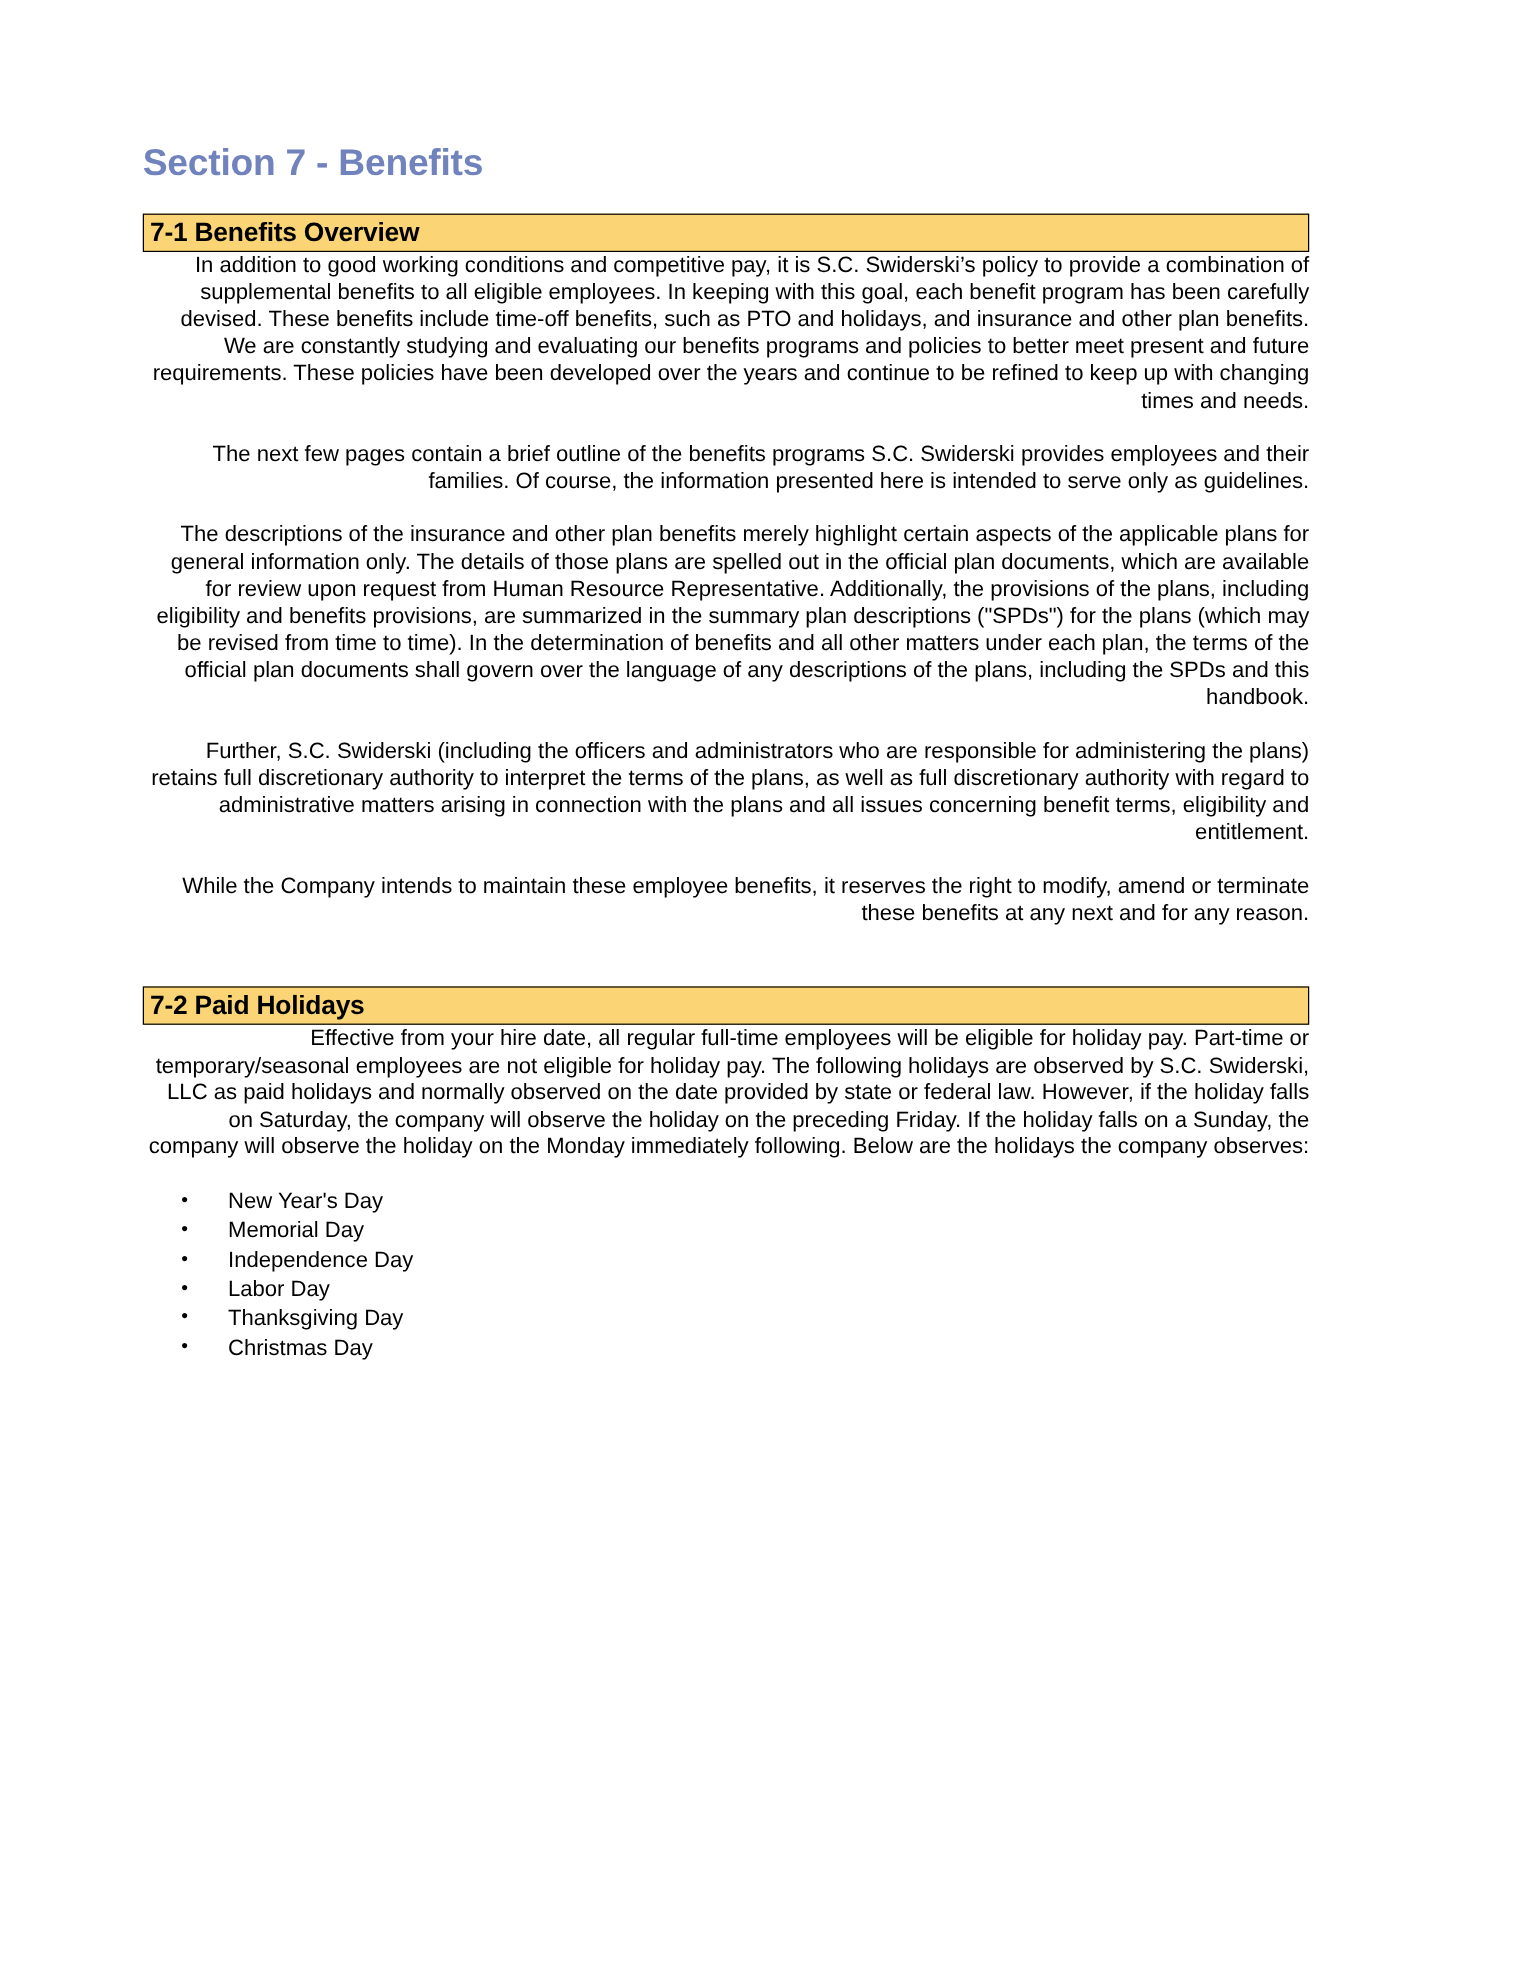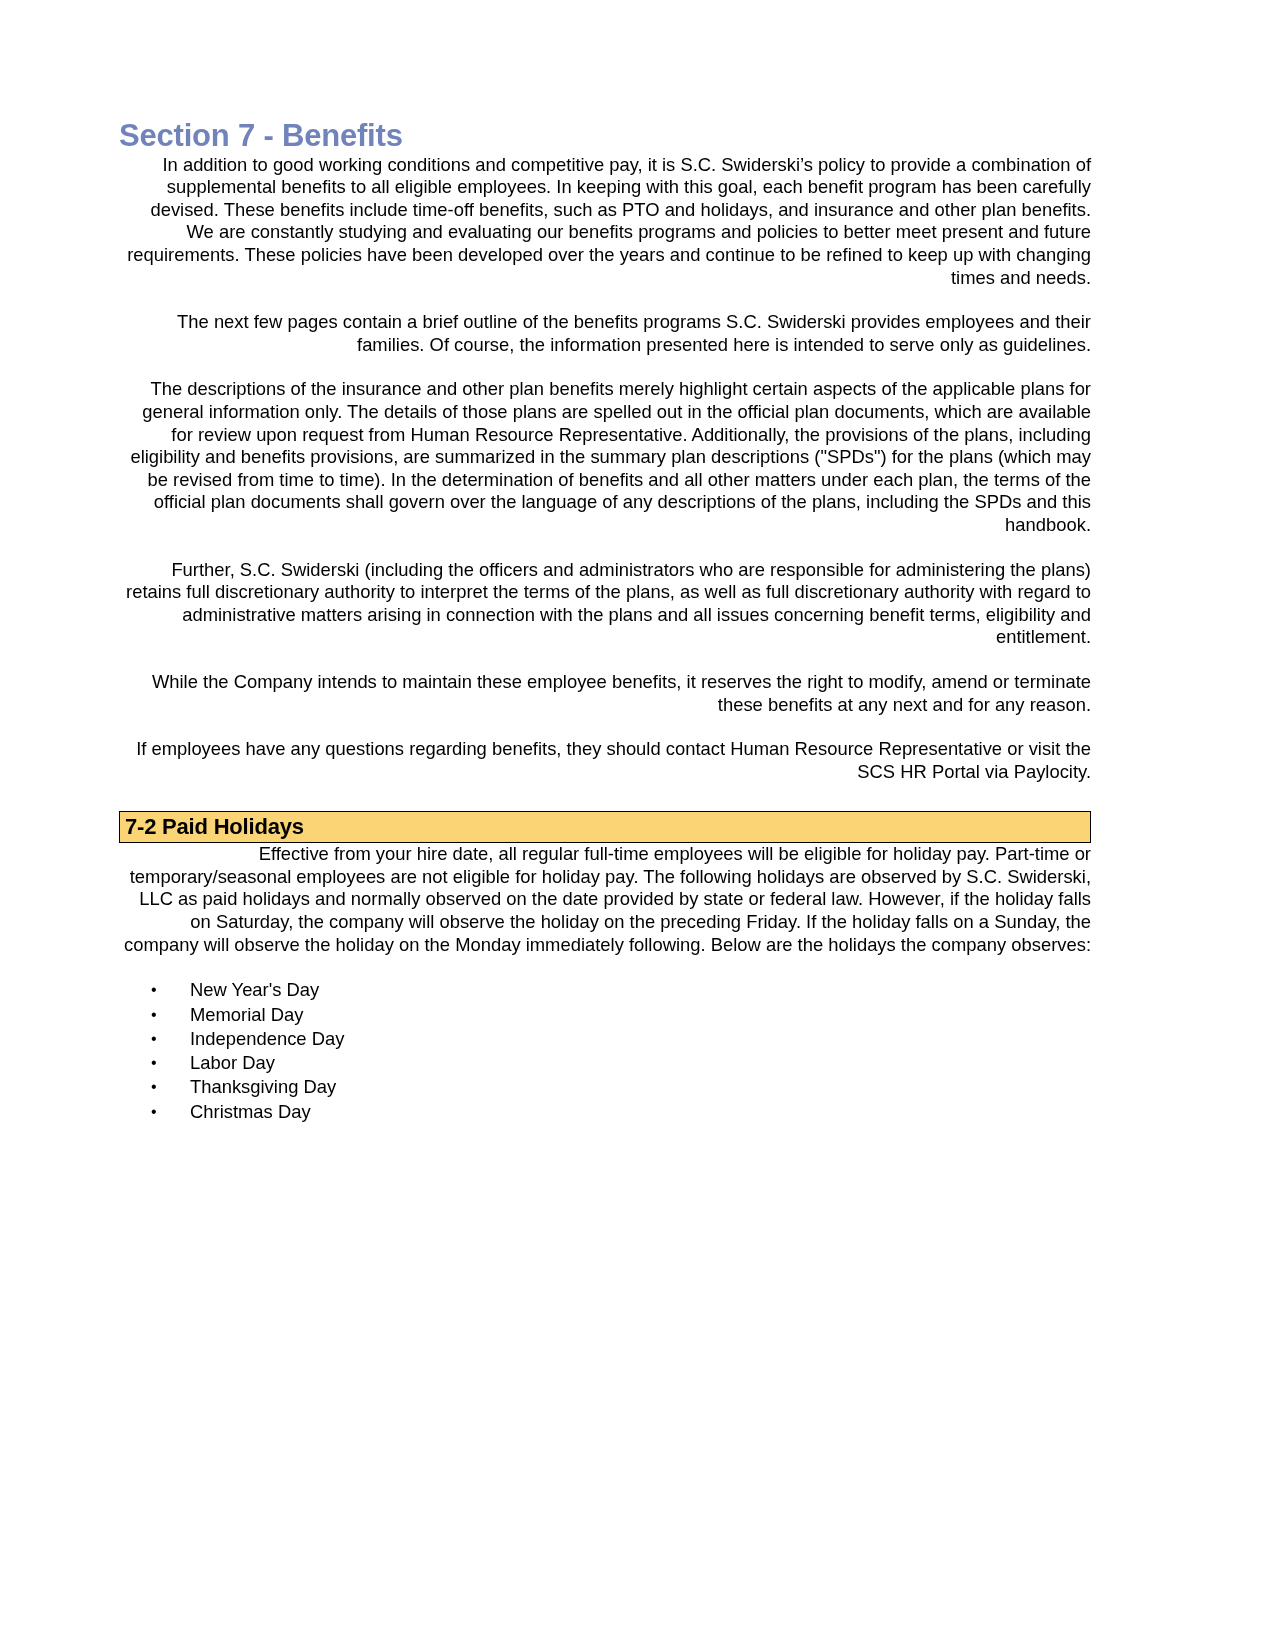--- a/index.html
+++ b/index.html
@@ -94,32 +94,34 @@
   }
 </style>
 </head>
 <body>
 
 <div class="page">
   <div class="content">
 
     <h1 class="doc-title">Section 7 - Benefits</h1>
 
+    <div class="section-bar">
+      <span class="section-title">7-1 Benefits Overview</span>
+    </div>
 
     <p class="body first-para">In addition to good working conditions and competitive pay, it is S.C. Swiderski’s policy to provide a combination of supplemental benefits to all eligible employees. In keeping with this goal, each benefit program has been carefully devised. These benefits include time-off benefits, such as PTO and holidays, and insurance and other plan benefits. We are constantly studying and evaluating our benefits programs and policies to better meet present and future requirements. These policies have been developed over the years and continue to be refined to keep up with changing times and needs.</p>
     <div class="gap-md"></div>
     <p class="body">The next few pages contain a brief outline of the benefits programs S.C. Swiderski provides employees and their families. Of course, the information presented here is intended to serve only as guidelines.</p>
     <div class="gap-md"></div>
     <p class="body">The descriptions of the insurance and other plan benefits merely highlight certain aspects of the applicable plans for general information only. The details of those plans are spelled out in the official plan documents, which are available for review upon request from Human Resource Representative. Additionally, the provisions of the plans, including eligibility and benefits provisions, are summarized in the summary plan descriptions ("SPDs") for the plans (which may be revised from time to time). In the determination of benefits and all other matters under each plan, the terms of the official plan documents shall govern over the language of any descriptions of the plans, including the SPDs and this handbook.</p>
     <div class="gap-md"></div>
     <p class="body">Further, S.C. Swiderski (including the officers and administrators who are responsible for administering the plans) retains full discretionary authority to interpret the terms of the plans, as well as full discretionary authority with regard to administrative matters arising in connection with the plans and all issues concerning benefit terms, eligibility and entitlement.</p>
     <div class="gap-md"></div>
     <p class="body">While the Company intends to maintain these employee benefits, it reserves the right to modify, amend or terminate these benefits at any next and for any reason.</p>
     <div class="gap-md"></div>
-    <p class="body">If employees have any questions regarding benefits, they should contact Human Resource Representative or visit the SCS HR Portal via Paylocity.</p>
 
     <div class="section-bar" style="margin-top:28px">
       <span class="section-title">7-2 Paid Holidays</span>
     </div>
 
     <p class="body first-para">Effective from your hire date, all regular full-time employees will be eligible for holiday pay. Part-time or temporary/seasonal employees are not eligible for holiday pay. The following holidays are observed by S.C. Swiderski, LLC as paid holidays and normally observed on the date provided by state or federal law. However, if the holiday falls on Saturday, the company will observe the holiday on the preceding Friday. If the holiday falls on a Sunday, the company will observe the holiday on the Monday immediately following. Below are the holidays the company observes:</p>
 
     <div class="gap-md"></div>
 
     <ul class="holiday-list">

